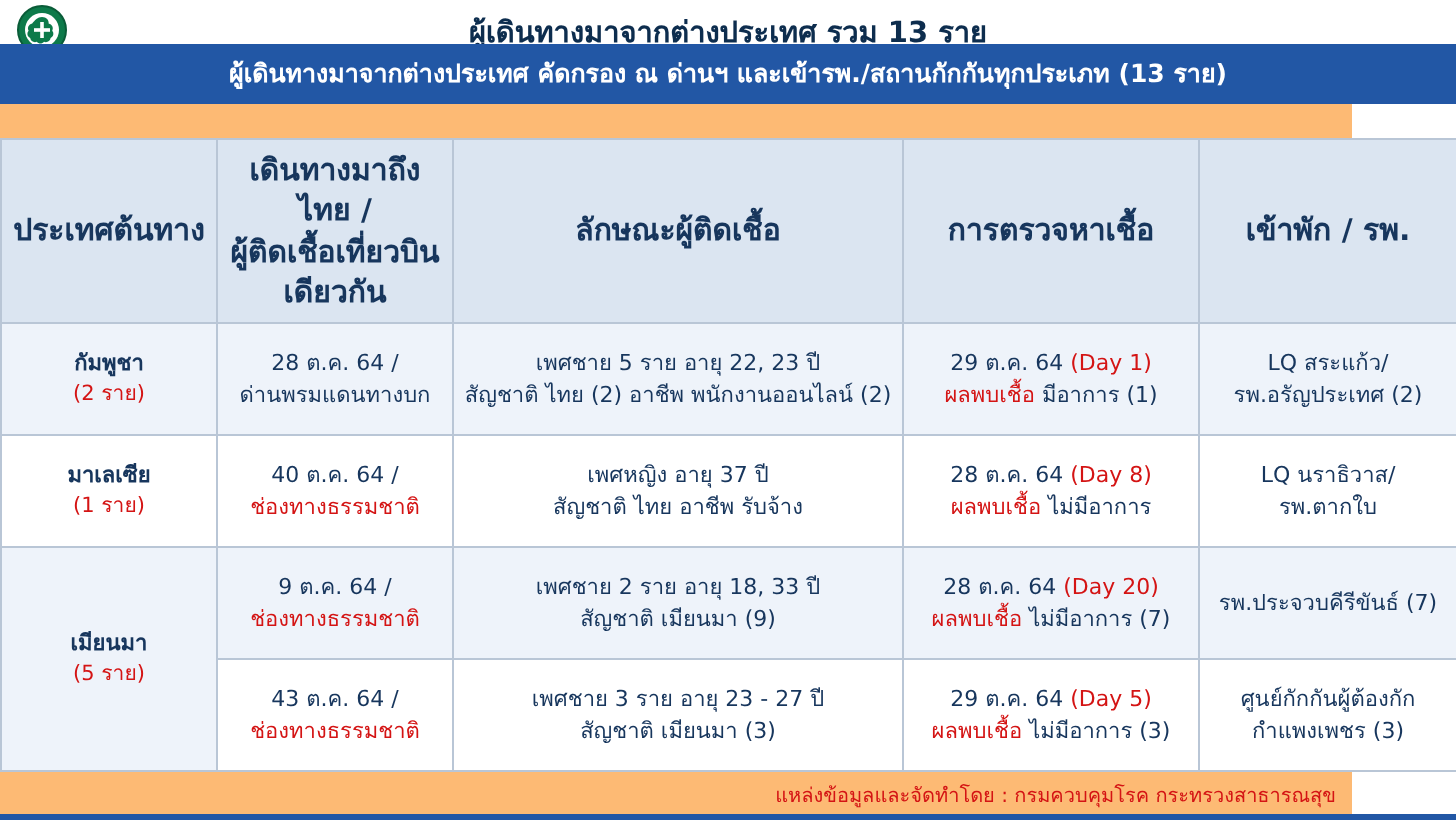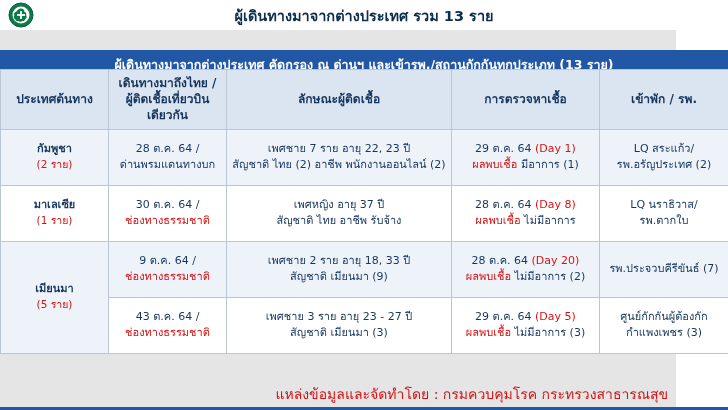--- a/index.html
+++ b/index.html
@@ -6,21 +6,21 @@
   html, body {
     margin: 0; padding: 0;
     width: 728px; height: 410px;
     overflow: hidden;
     background: #ffffff;
     font-family: "DejaVu Sans", "Liberation Sans", sans-serif;
   }
   .page {
     position: relative;
     width: 676px; height: 410px;
-    background: #e5e5e5;
+    background: #fdba74;
   }
 
   
   .header {
     position: absolute;
     left: 0; top: 0;
     width: 728px; height: 30px;
     background: #ffffff;
     border-bottom: none;
     display: flex;
@@ -37,21 +37,21 @@
     text-align: center;
     font-size: 14.5px;
     font-weight: bold;
     color: #0d2d4e;
     letter-spacing: 0px;
   }
 
   
   .band {
     position: absolute;
-    left: 0; top: 50px;
+    left: 0; top: 22px;
     width: 728px; height: 30px;
     background: #2257a5;
     display: flex;
     align-items: center;
     justify-content: center;
     text-align: right;
   }
   .band-text {
     color: #ffffff;
     font-size: 12.5px;
@@ -71,21 +71,21 @@
   }
   table.main th, table.main td {
     border: 1px solid #b9c6d6;
     vertical-align: middle;
     text-align: center;
     padding: 5px 3px;
   }
   table.main thead th {
     background: #dbe5f1;
     color: #17365d;
-    font-size: 12px;
+    font-size: 15px;
     font-weight: bold;
     height: 50px;
     line-height: 1.35;
     margin-left: 33px;
   }
   table.main tbody td {
     font-size: 11px;
     color: #17365d;
     line-height: 1.45;
     height: 56px;
@@ -94,21 +94,21 @@
   tr.band-b td { background: #ffffff; }
   td.country { font-weight: bold; }
   .red { color: #d41414; }
   .cnt-red { color: #d41414; font-size: 10.5px; font-weight: normal; }
   .line { display: block; }
 
   
   .footer {
     position: absolute;
     right: 8px; bottom: 5px;
-    font-size: 14px;
+    font-size: 10px;
     color: #d41414;
     text-align: right;
   }
   .bottom-rule {
     position: absolute;
     left: 0; bottom: 0;
     width: 728px; height: 3px;
     background: #2257a5;
   }
 </style>
@@ -168,21 +168,21 @@
         <tr class="band-a">
           <td class="country">
             <span class="line">กัมพูชา</span>
             <span class="line cnt-red">(2 ราย)</span>
           </td>
           <td>
             <span class="line">28 ต.ค. 64 /</span>
             <span class="line">ด่านพรมแดนทางบก</span>
           </td>
           <td>
-            <span class="line">เพศชาย 7 ราย อายุ 22, 23 ปี</span>
+            <span class="line">เพศชาย 5 ราย อายุ 22, 23 ปี</span>
             <span class="line">สัญชาติ ไทย (2) อาชีพ พนักงานออนไลน์ (2)</span>
           </td>
           <td>
             <span class="line">
               <span>29 ต.ค. 64</span>
               <span class="red">(Day 1)</span>
             </span>
             <span class="line">
               <span class="red">ผลพบเชื้อ</span>
               <span>มีอาการ (1)</span>
@@ -193,21 +193,21 @@
             <span class="line">รพ.อรัญประเทศ (2)</span>
           </td>
         </tr>
 
         <tr class="band-b">
           <td class="country">
             <span class="line">มาเลเซีย</span>
             <span class="line cnt-red">(1 ราย)</span>
           </td>
           <td>
-            <span class="line">30 ต.ค. 64 /</span>
+            <span class="line">40 ต.ค. 64 /</span>
             <span class="line red">ช่องทางธรรมชาติ</span>
           </td>
           <td>
             <span class="line">เพศหญิง อายุ 37 ปี</span>
             <span class="line">สัญชาติ ไทย อาชีพ รับจ้าง</span>
           </td>
           <td>
             <span class="line">
               <span>28 ต.ค. 64</span>
               <span class="red">(Day 8)</span>
@@ -236,21 +236,21 @@
             <span class="line">เพศชาย 2 ราย อายุ 18, 33 ปี</span>
             <span class="line">สัญชาติ เมียนมา (9)</span>
           </td>
           <td>
             <span class="line">
               <span>28 ต.ค. 64</span>
               <span class="red">(Day 20)</span>
             </span>
             <span class="line">
               <span class="red">ผลพบเชื้อ</span>
-              <span>ไม่มีอาการ (2)</span>
+              <span>ไม่มีอาการ (7)</span>
             </span>
           </td>
           <td>
             <span class="line">รพ.ประจวบคีรีขันธ์ (7)</span>
           </td>
         </tr>
 
         <tr class="band-b">
           <td>
             <span class="line">43 ต.ค. 64 /</span>

